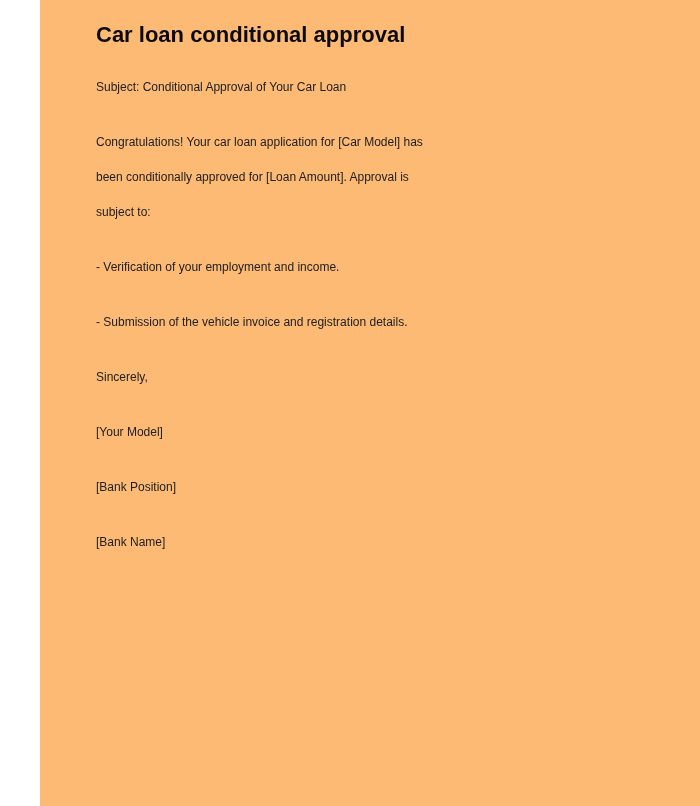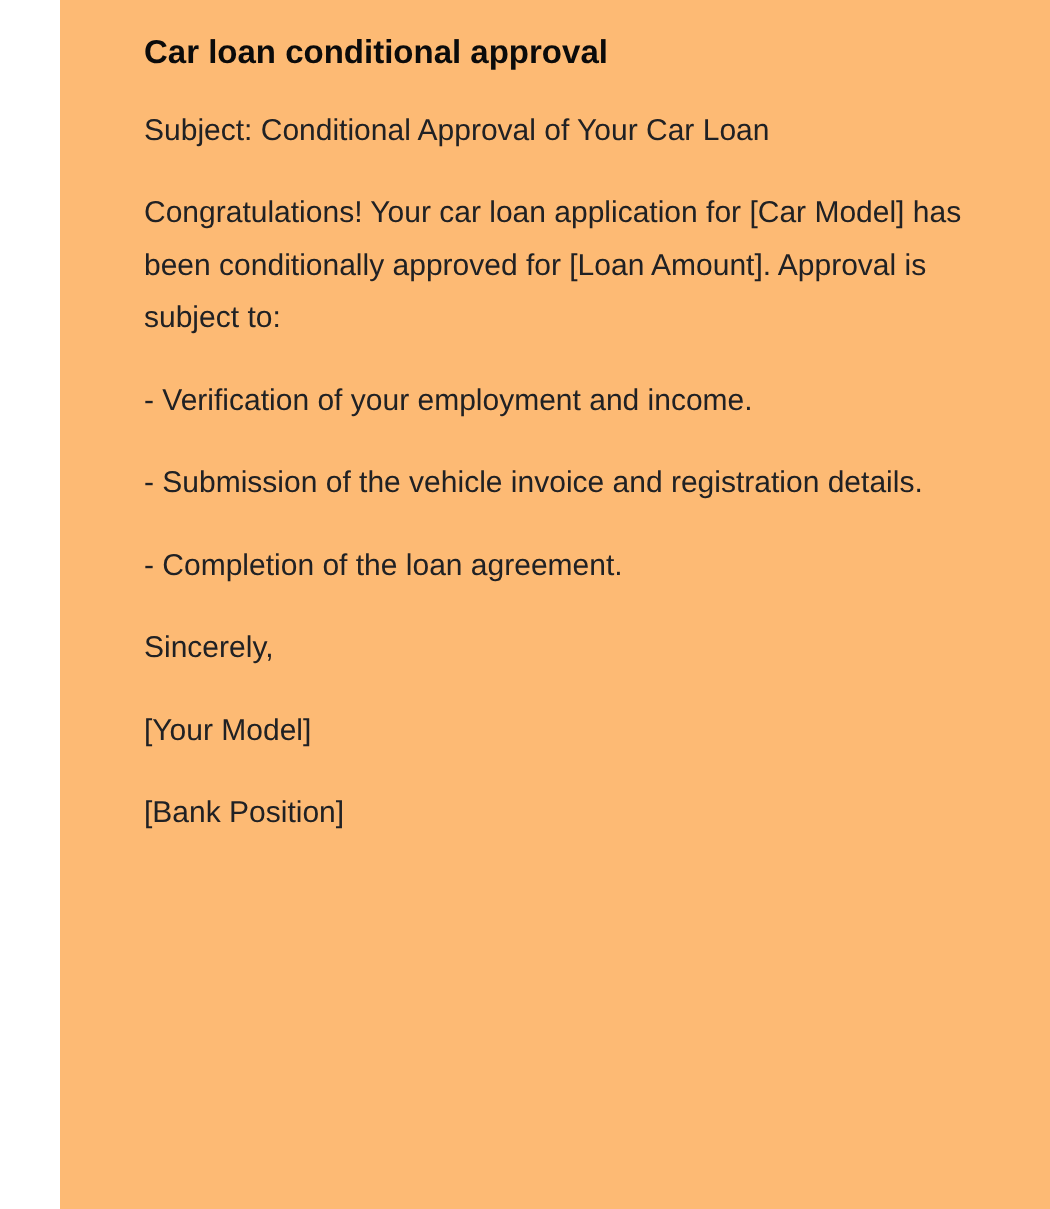--- a/index.html
+++ b/index.html
@@ -27,21 +27,21 @@
     line-height: 30px;
     font-weight: 700;
     color: #0b0b0b;
     letter-spacing: 0;
   }
   .doc-body {
     max-width: 620px;
   }
   .para {
     margin: 20px 0;
-    font-size: 20px;
+    font-size: 12px;
     line-height: 35px;
     color: #202124;
     white-space: pre-line; 
     font-weight: 400;
   }
 </style>
 </head>
 <body>
 
 <div class="page">
@@ -52,23 +52,23 @@
 
 
     <p class="para">Congratulations! Your car loan application for [Car Model] has
 been conditionally approved for [Loan Amount]. Approval is
 subject to:</p>
 
     <p class="para">- Verification of your employment and income.</p>
 
     <p class="para">- Submission of the vehicle invoice and registration details.</p>
 
-    <p class="para">- Completion of the loan agreement.</p>
 
 
     <p class="para">Sincerely,</p>
 
     <p class="para">[Your Model]</p>
 
     <p class="para">[Bank Position]</p>
 
+    <p class="para">[Bank Name]</p>
   </div>
 </div>
 
 </body></html>

